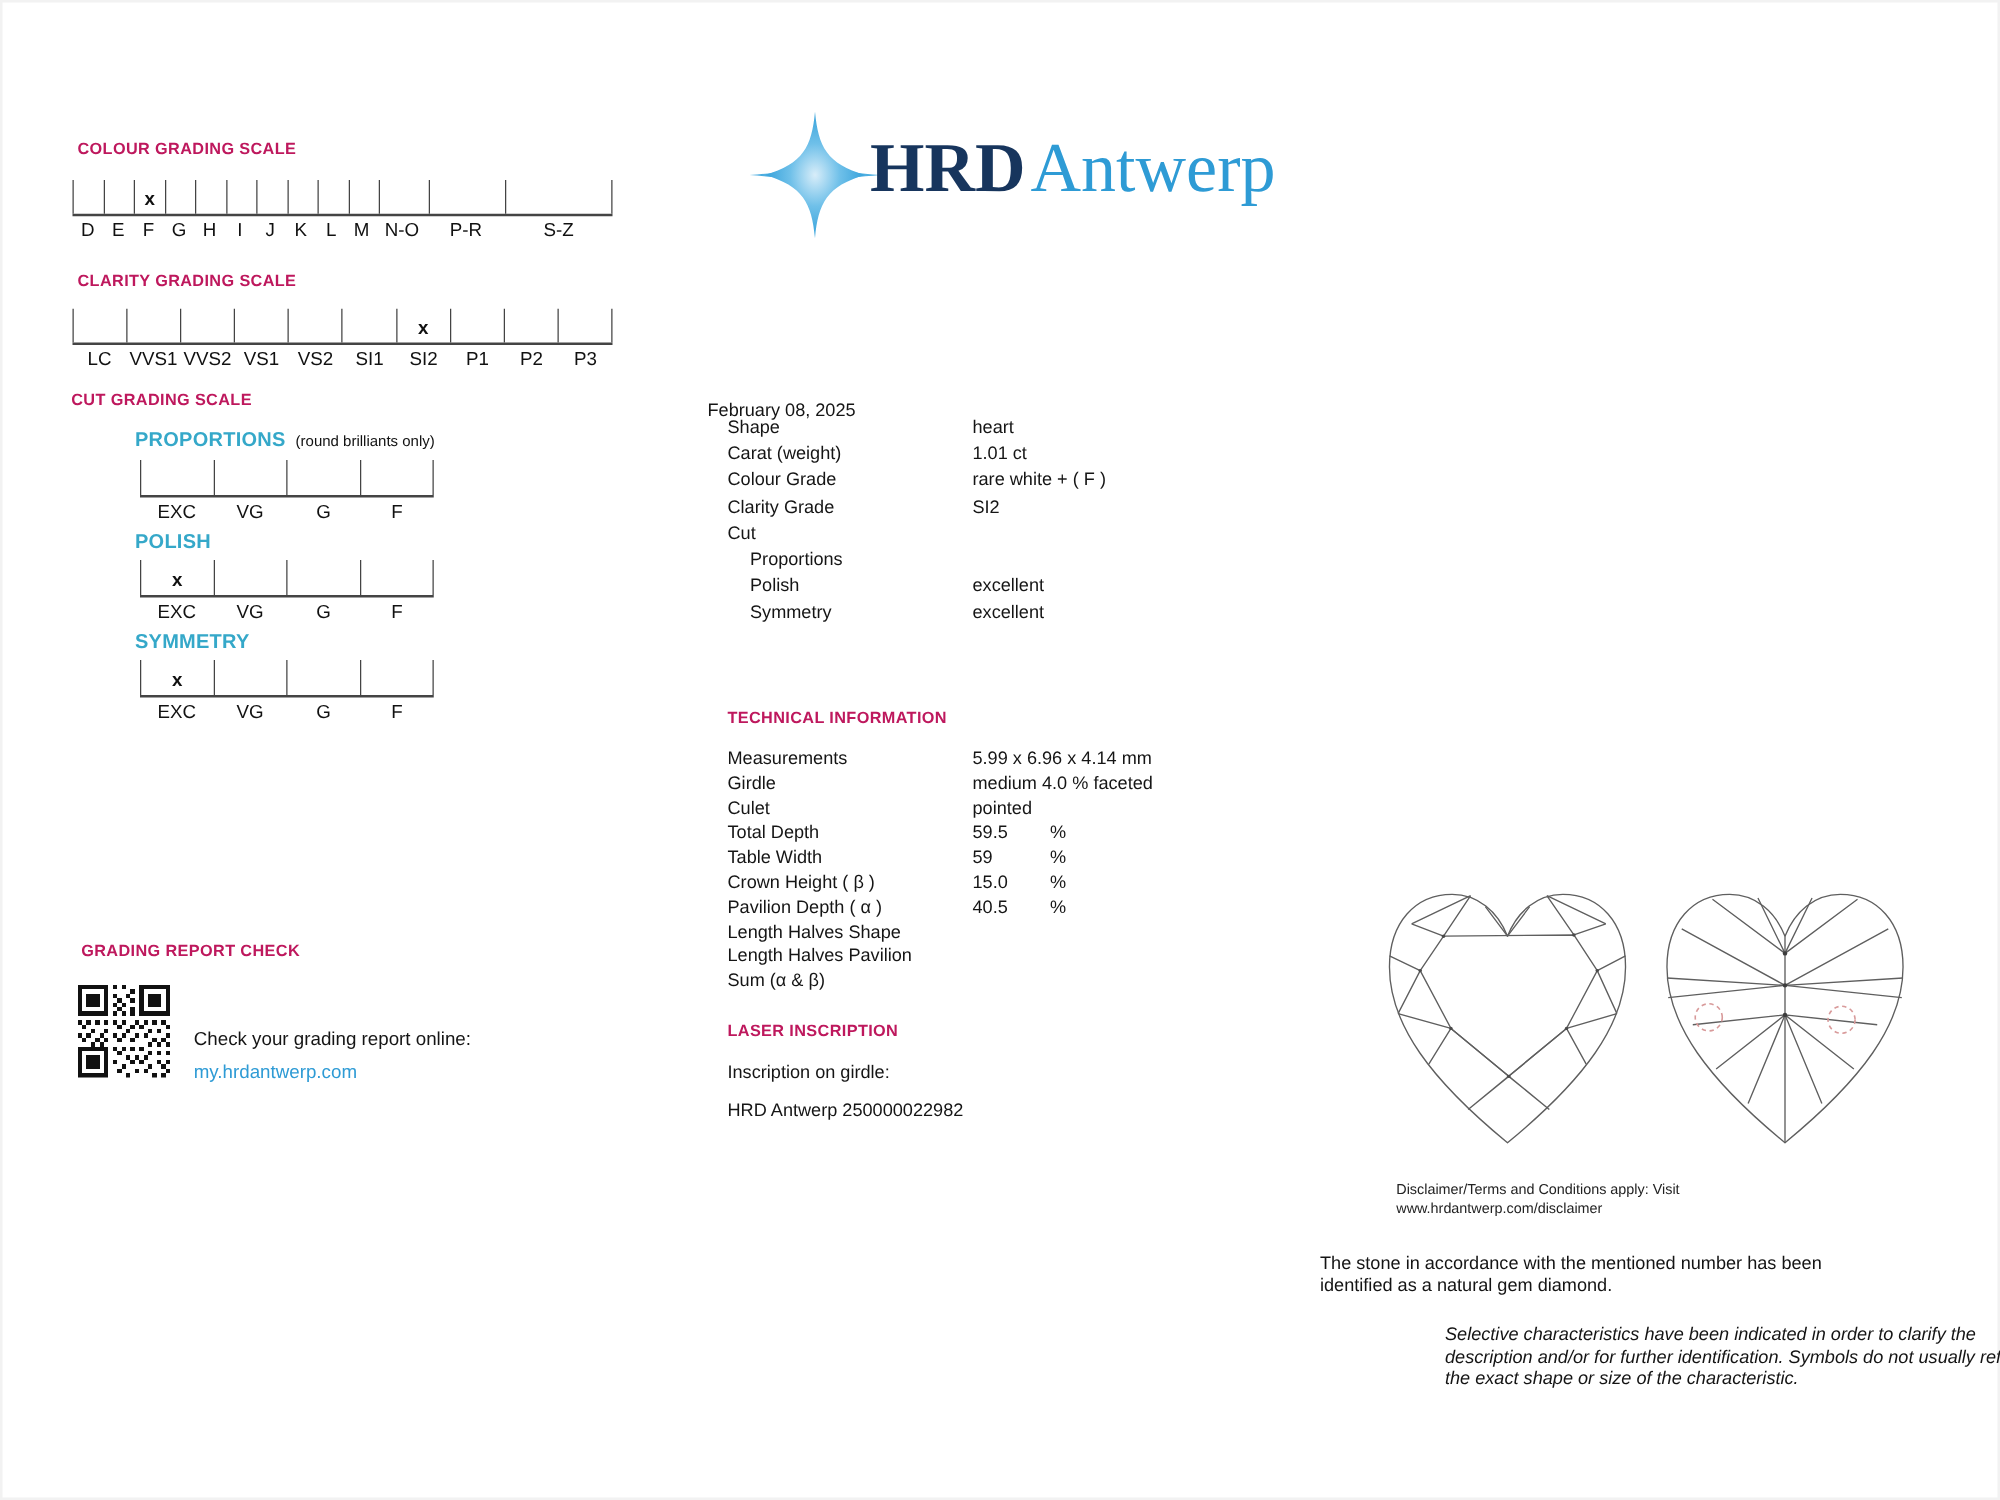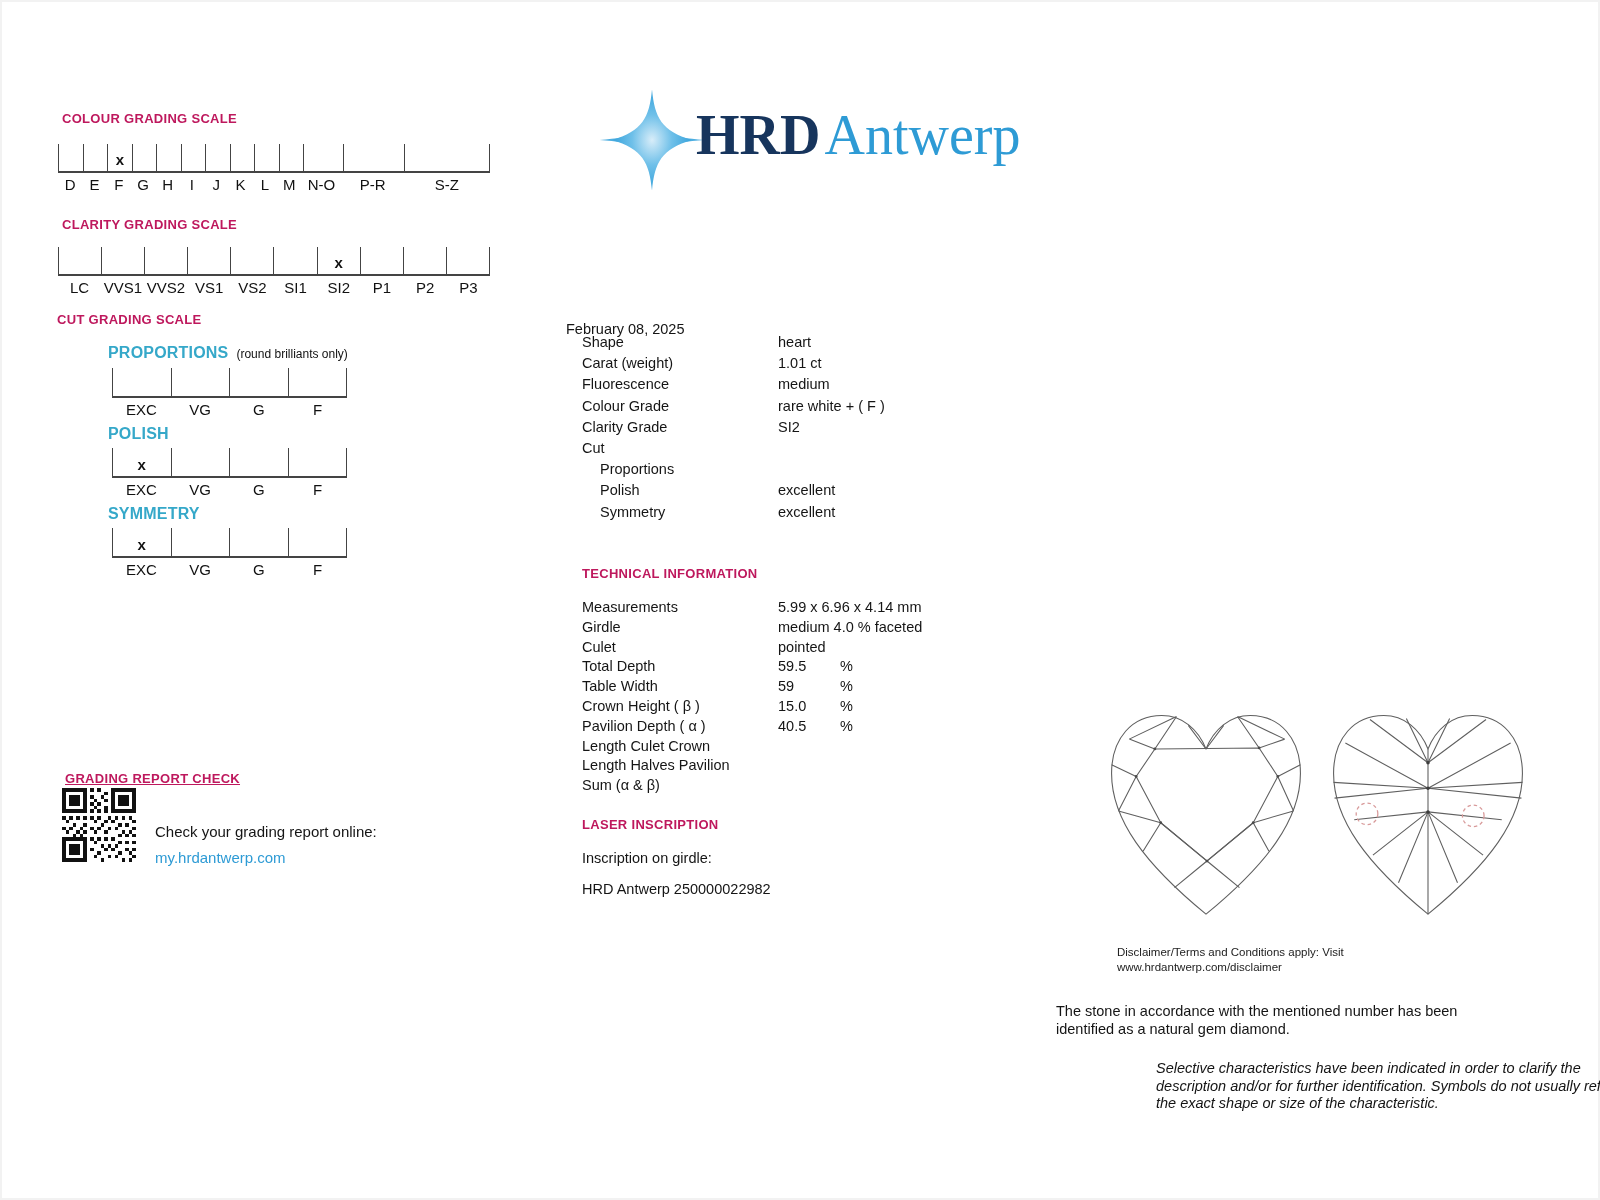--- a/index.html
+++ b/index.html
@@ -159,21 +159,21 @@
     <div class="seg"></div>
     <div class="seg"></div>
   </div>
   <div class="abs labels" style="left:112px;top:561px;width:235px;">
     <div>EXC</div>
     <div>VG</div>
     <div>G</div>
     <div>F</div>
   </div>
 
-  <div class="abs h-cyan" style="left:65px;top:771px;text-decoration:underline;">GRADING REPORT CHECK</div>
+  <div class="abs h-cyan" style="left:65px;top:753px;">GRADING REPORT CHECK</div>
 
   <div class="abs" style="left:62px;top:788px;width:74px;height:74px;">
     <svg width="74" height="74" viewBox="0 0 21 21" shape-rendering="crispEdges">
       <rect x="0" y="0" width="21" height="21" fill="#ffffff"></rect>
       <g fill="#111111">
         <rect x="0" y="0" width="7" height="7"></rect>
           <rect x="14" y="0" width="7" height="7"></rect>
           <rect x="0" y="14" width="7" height="7"></rect>
       </g>
       <g fill="#ffffff">
@@ -220,24 +220,20 @@
   <div class="abs body-txt" style="left:582px;top:334px;width:440px;">
     <div class="drow">
         <div class="dlabel">Shape</div>
         <div class="dval">heart</div>
       </div>
     <div class="drow">
         <div class="dlabel">Carat (weight)</div>
         <div class="dval">1.01 ct</div>
       </div>
     <div class="drow">
-        <div class="dlabel">Fluorescence</div>
-        <div class="dval">medium</div>
-      </div>
-    <div class="drow">
         <div class="dlabel">Colour Grade</div>
         <div class="dval">rare white + ( F )</div>
       </div>
     <div class="drow">
         <div class="dlabel">Clarity Grade</div>
         <div class="dval">SI2</div>
       </div>
     <div class="drow">
         <div class="dlabel">Cut</div>
         <div class="dval"></div>
@@ -285,21 +281,21 @@
         <div class="tlabel">Crown Height ( β )</div>
         <div class="tval">15.0</div>
         <div class="tunit">%</div>
       </div>
     <div class="trow">
         <div class="tlabel">Pavilion Depth ( α )</div>
         <div class="tval">40.5</div>
         <div class="tunit">%</div>
       </div>
     <div class="trow">
-        <div class="tlabel">Length Culet Crown</div>
+        <div class="tlabel">Length Halves Shape</div>
         <div class="tval"></div>
       </div>
     <div class="trow">
         <div class="tlabel">Length Halves Pavilion</div>
         <div class="tval"></div>
       </div>
     <div class="trow">
         <div class="tlabel">Sum  (α &amp; β)</div>
         <div class="tval"></div>
       </div>

